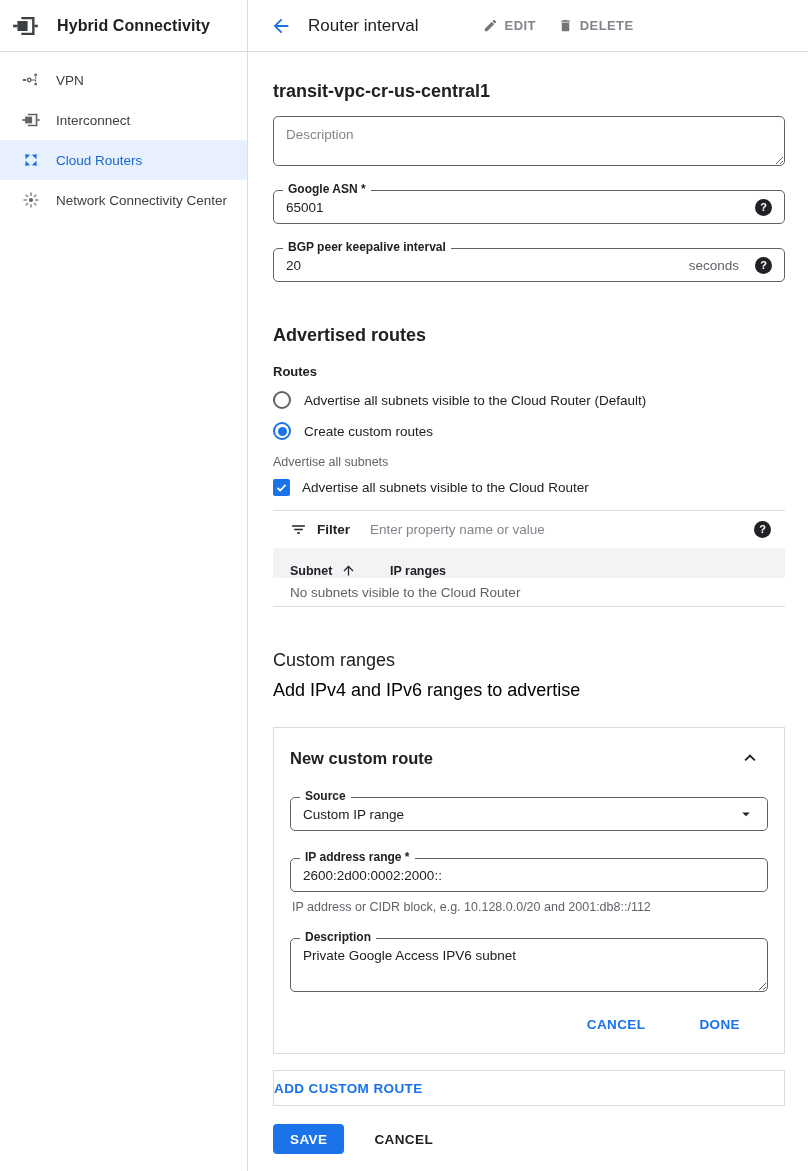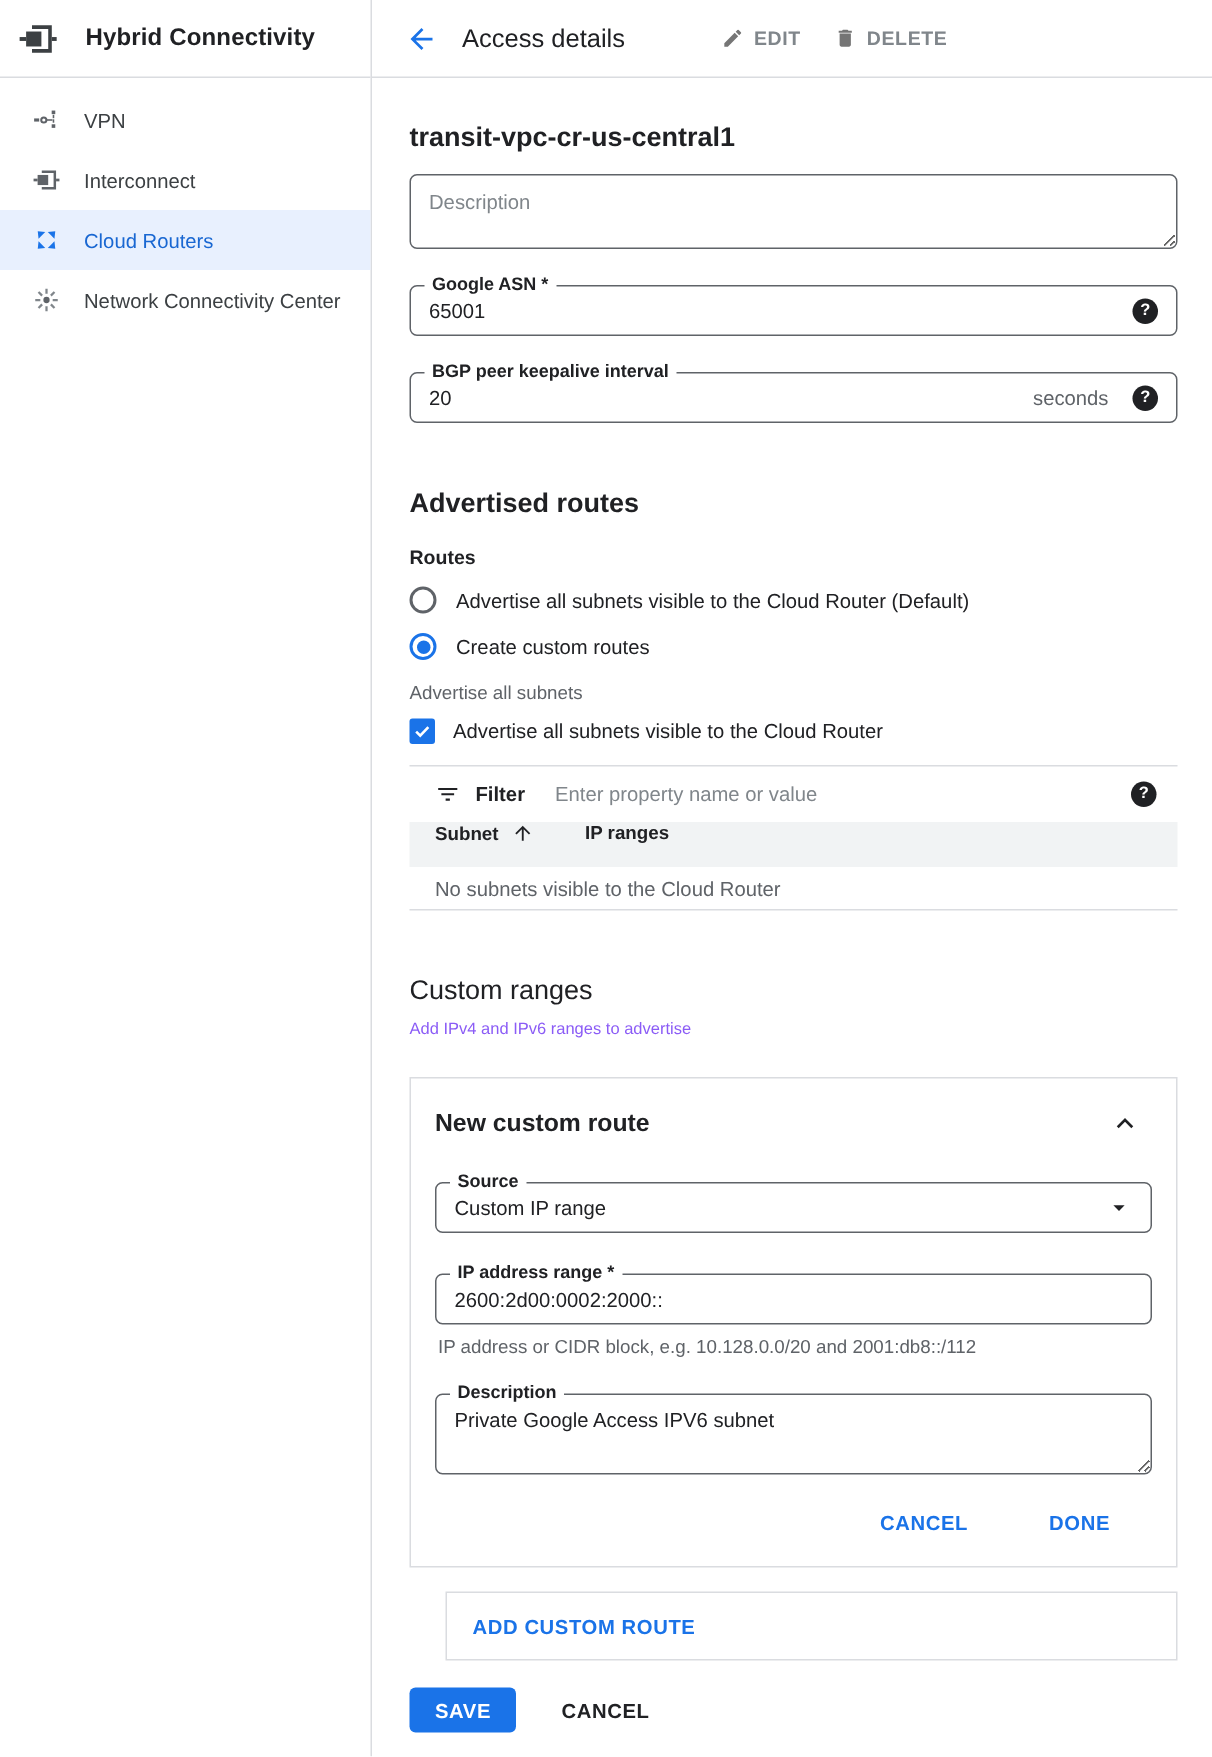--- a/index.html
+++ b/index.html
@@ -73,44 +73,44 @@
   .radio.checked::after { content: ""; position: absolute; inset: 2.5px; background: #1a73e8; border-radius: 50%; }
 
   .adv-label { color: #5f6368; font-size: 12.5px; margin-top: 14px; }
   .checkbox-row { display: flex; align-items: center; gap: 12px; margin-top: 8px; height: 20px; cursor: pointer; text-align: right; }
   .checkbox { width: 17px; height: 17px; background: #1a73e8; border-radius: 2px; display: flex; align-items: center; justify-content: center; flex-shrink: 0; }
 
   .filter-block { margin-top: 13px; border-top: 1px solid #dadce0; }
   .filter-row { height: 37px; display: flex; align-items: center; padding: 0 14px 0 17px; }
   .filter-label { font-weight: 700; font-size: 13.5px; margin-left: 10px; }
   .filter-input { border: none; outline: none; flex: 1; margin-left: 18px; font-family: "Liberation Sans", sans-serif; font-size: 13.5px; color: #202124; }
-  .thead { height: 30px; background: #f1f3f4; display: flex; align-items: flex-start; font-size: 12.5px; font-weight: 700; }
+  .thead { height: 30px; background: #f1f3f4; display: flex; align-items: flex-end; font-size: 12.5px; font-weight: 700; }
   .th-subnet { width: 117px; padding-left: 17px; display: flex; align-items: center; gap: 9px; cursor: pointer; }
   .empty-row { height: 29px; display: flex; align-items: center; padding-left: 17px; color: #5f6368; font-size: 13.5px; border-bottom: 1px solid #dadce0; }
 
-  .custom-subtitle { color: #8b5cf6; font-size: 11px; margin-top: 9px; }
+  .custom-subtitle { color: #000000; font-size: 18px; margin-top: 9px; }
 
   .card { margin-top: 26px; border: 1px solid #dadce0; border-radius: 0; padding: 18px 16px 20px; }
   .card-title-row { display: flex; justify-content: space-between; align-items: center; }
   .card-title { font-size: 16.5px; font-weight: 700; }
   .collapse-btn { width: 24px; height: 24px; display: flex; align-items: center; justify-content: center; cursor: pointer; margin-right: 6px; }
   .select-field { cursor: pointer; justify-content: center; }
   .select-field .value { flex: 1; font-size: 13.5px; }
   .card .outline-field { margin-top: 27px; }
   .helper { color: #5f6368; font-size: 12.5px; margin-top: 8px; padding-left: 2px; }
   .desc-field { position: relative; border: 1px solid #5f6368; border-radius: 5px; margin-top: 24px; }
   .desc-field > label { position: absolute; top: -9px; left: 9px; background: #fff; padding: 0 5px; font-size: 12px; font-weight: 700; color: #202124; }
   .desc-field textarea {
     display: block; width: 100%; height: 52px; border: none; outline: none; padding: 9px 12px;
     font-family: "Liberation Sans", sans-serif; font-size: 13.5px; color: #202124; resize: both; background: transparent; border-radius: 5px;
   }
   .card-actions { display: flex; justify-content: flex-end; align-items: center; gap: 42px; margin-top: 24px; padding-right: 22px; }
   .text-btn { color: #1a73e8; font-weight: 700; font-size: 13.5px; letter-spacing: .4px; cursor: pointer; background: none; border: none; font-family: inherit; }
 
-  .add-route { margin-top: 16px; border: 1px solid #dadce0; height: 46px; display: flex; align-items: center; padding-left: 17px; cursor: pointer; margin-left: 24px; }
+  .add-route { margin-top: 16px; border: 1px solid #dadce0; height: 36px; display: flex; align-items: center; cursor: pointer; }
   .add-route span { color: #1a73e8; font-weight: 700; font-size: 13.5px; letter-spacing: .4px; }
 
   .footer { margin-top: 18px; display: flex; align-items: center; gap: 24px; }
   .save-btn {
     background: #1a73e8; color: #fff; border: none; border-radius: 4px; height: 30px; padding: 0 17px;
     font-family: inherit; font-weight: 700; font-size: 13.5px; letter-spacing: .4px; cursor: pointer;
   }
   .cancel-btn { color: #202124; font-weight: 700; font-size: 13.5px; letter-spacing: .4px; background: none; border: none; font-family: inherit; cursor: pointer; }
 
   svg { display: block; }
@@ -192,21 +192,21 @@
     </nav>
   </aside>
 
   <main>
     <header class="topbar">
       <span class="back-btn">
         <svg width="22" height="22" viewBox="0 0 24 24" fill="#1a73e8">
           <path d="M20 11H7.8l5.6-5.6L12 4l-8 8 8 8 1.4-1.4L7.8 13H20z"></path>
         </svg>
       </span>
-      <span class="topbar-title">Access details</span>
+      <span class="topbar-title">Router interval</span>
       <div class="topbar-actions">
         <span class="tb-btn">
           <svg width="15" height="15" viewBox="0 0 24 24" fill="#757575">
             <path d="M3 17.25V21h3.75L17.81 9.94l-3.75-3.75L3 17.25zM20.71 7.04a.996.996 0 000-1.41l-2.34-2.34a.996.996 0 00-1.41 0l-1.83 1.83 3.75 3.75 1.83-1.83z"></path>
           </svg>
           <span>EDIT</span>
         </span>
         <span class="tb-btn">
           <svg width="15" height="15" viewBox="0 0 24 24" fill="#757575">
             <path d="M6 19c0 1.1.9 2 2 2h8c1.1 0 2-.9 2-2V7H6v12zM19 4h-3.5l-1-1h-5l-1 1H5v2h14V4z"></path>

